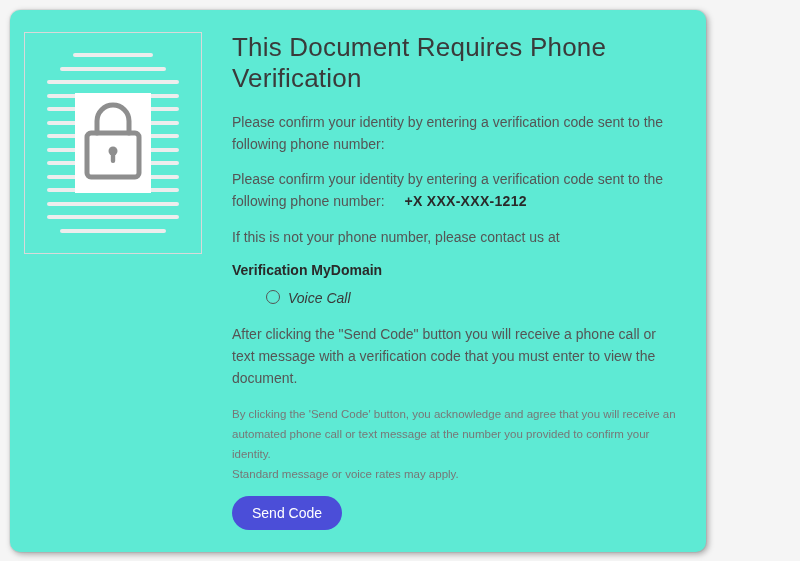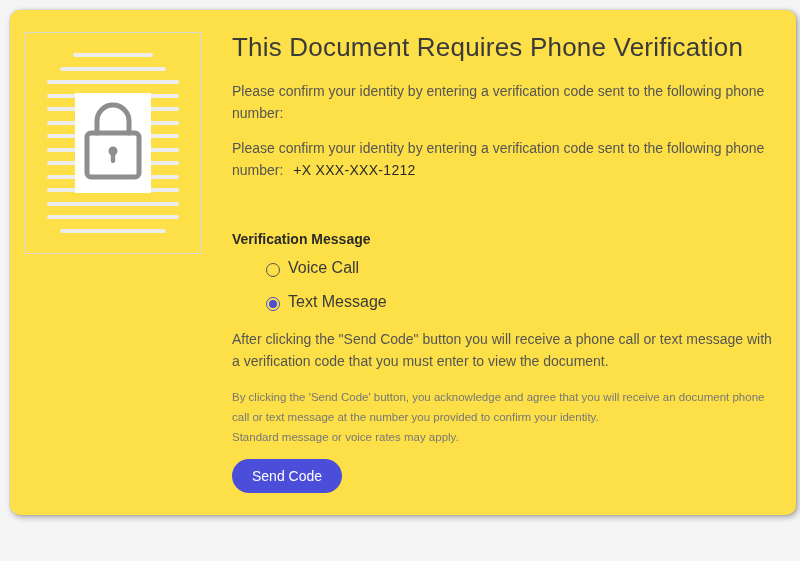--- a/index.html
+++ b/index.html
@@ -6,22 +6,22 @@
       box-sizing: border-box;
       margin: 0;
       padding: 0;
     }
     body {
       font-family: -apple-system, BlinkMacSystemFont, "Segoe UI", Helvetica, Arial, sans-serif;
       background: #f5f5f5;
       padding: 10px;
     }
     .card {
-      width: 786px;
-      background: #fde047;
+      width: 696px;
+      background: #5eead4;
       box-shadow: 2px 2px 6px rgba(0,0,0,0.35), 0 0 0 1px rgba(0,0,0,0.05);
       display: flex;
       padding: 22px 24px 22px 14px;
       border-radius: 10px;
     }
     .left-col {
       width: 178px;
       flex-shrink: 0;
     }
     .doc-thumb {
@@ -76,43 +76,44 @@
       font-weight: 300;
     }
     .phone-line {
       font-size: 14px;
       color: #555;
       line-height: 1.55;
       margin-bottom: 14px;
       font-weight: 300;
     }
     .phone-value {
-      font-weight: 400;
+      font-weight: 700;
       color: #2a2a2a;
       letter-spacing: 0.3px;
-      margin-left: 6px;
+      margin-left: 16px;
     }
     .section-label {
       font-size: 14px;
       font-weight: 600;
       color: #2a2a2a;
       margin-top: 6px;
       margin-bottom: 12px;
     }
     .options {
       padding-left: 34px;
       margin-bottom: 18px;
     }
     .option-row {
       display: flex;
-      align-items: flex-end;
+      align-items: flex-start;
       margin-bottom: 16px;
-      font-size: 16px;
+      font-size: 14px;
       color: #3a3a3a;
       cursor: pointer;
+      font-style: italic;
     }
     .radio {
       width: 14px;
       height: 14px;
       border: 1.8px solid #555;
       border-radius: 50%;
       margin-right: 8px;
       display: inline-flex;
       align-items: center;
       justify-content: center;
@@ -185,38 +186,34 @@
     <h1 class="title">This Document Requires Phone Verification</h1>
 
     <p class="body-text">Please confirm your identity by entering a verification code sent to the following phone number:</p>
 
     <p class="phone-line">
       <span>Please confirm your identity by entering a verification code sent to the following phone number:</span>
       <span class="phone-value">+X XXX-XXX-1212</span>
     </p>
 
     <p class="body-text">
-      <br>
+      <span>If this is not your phone number, please contact us at</span><br>
     </p>
 
-    <div class="section-label">Verification Message</div>
+    <div class="section-label">Verification MyDomain</div>
 
     <div class="options">
       <div class="option-row">
         <span class="radio"></span>
         <span>Voice Call</span>
       </div>
-      <div class="option-row">
-        <span class="radio selected"></span>
-        <span>Text Message</span>
-      </div>
     </div>
 
     <p class="body-text">After clicking the "Send Code" button you will receive a phone call or text message with a verification code that you must enter to view the document.</p>
 
-    <p class="fine" style="white-space: pre-line;">By clicking the 'Send Code' button, you acknowledge and agree that you will receive an document phone call or text message at the number you provided to confirm your identity.
+    <p class="fine" style="white-space: pre-line;">By clicking the 'Send Code' button, you acknowledge and agree that you will receive an automated phone call or text message at the number you provided to confirm your identity.
 Standard message or voice rates may apply.</p>
 
     <button class="send-btn">Send Code</button>
 
   </div>
 
 </div>
 
 </body></html>

